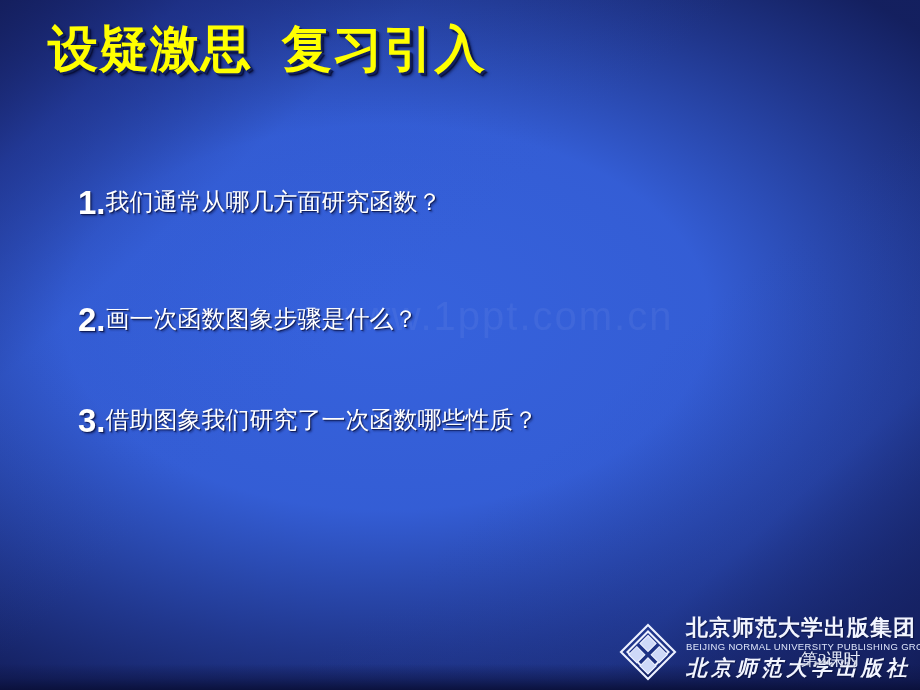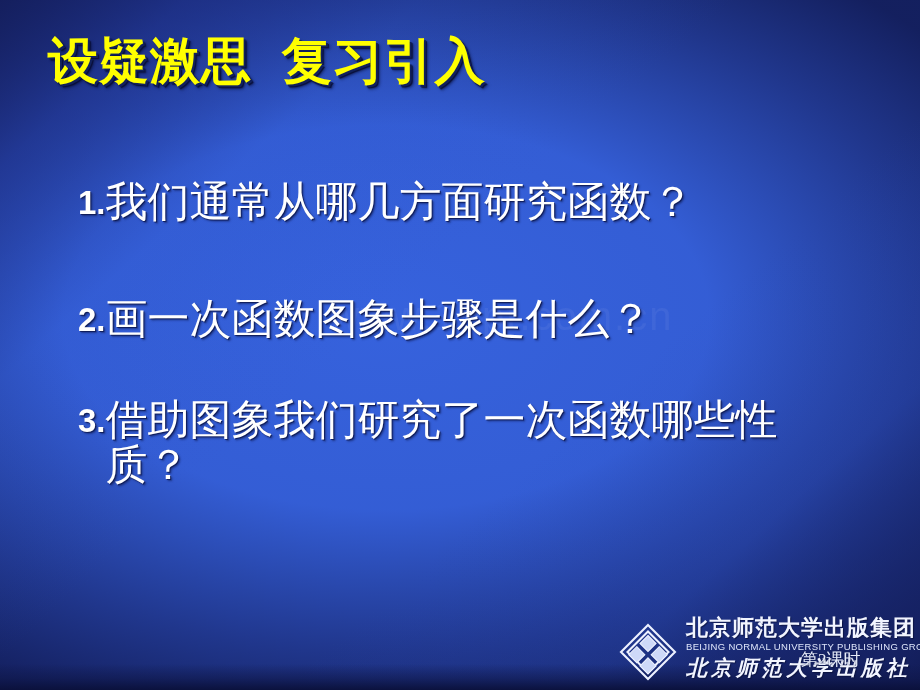--- a/index.html
+++ b/index.html
@@ -56,21 +56,21 @@
       rgba(14,22,72,0.0) 0%,
       rgba(14,22,72,0.55) 55%,
       rgba(10,16,58,0.95) 100%);
     pointer-events: none;
   }
 
   
   #title {
     position: absolute;
     left: 48px;
-    top: 31px;
+    top: 19px;
     font-family: "Liberation Sans", "DejaVu Sans", sans-serif;
     font-weight: bold;
     font-size: 50px;
     line-height: 60px;
     letter-spacing: 1px;
     color: #ffff00;
     text-shadow:
        2px 2px 0   #11205c,
        3px 3px 1px rgba(8,14,54,0.95),
        4px 4px 3px rgba(8,14,54,0.55);
@@ -112,21 +112,21 @@
   .q-num {
     font-family: "Liberation Sans", "DejaVu Sans", sans-serif;
     font-weight: bold;
     font-size: 33px;
     line-height: 45px;
     flex: 0 0 auto;
     white-space: pre;
   }
   .q-text {
     font-family: "Liberation Serif", "DejaVu Serif", serif;
-    font-size: 42px;
+    font-size: 24px;
     line-height: 45px;
     flex: 1 1 auto;
   }
   
   #q1 { margin-bottom: 72px; }
   #q2 { margin-bottom: 56px; }
   #q3 .q-text { display: block; }
 
   
   #logo {

